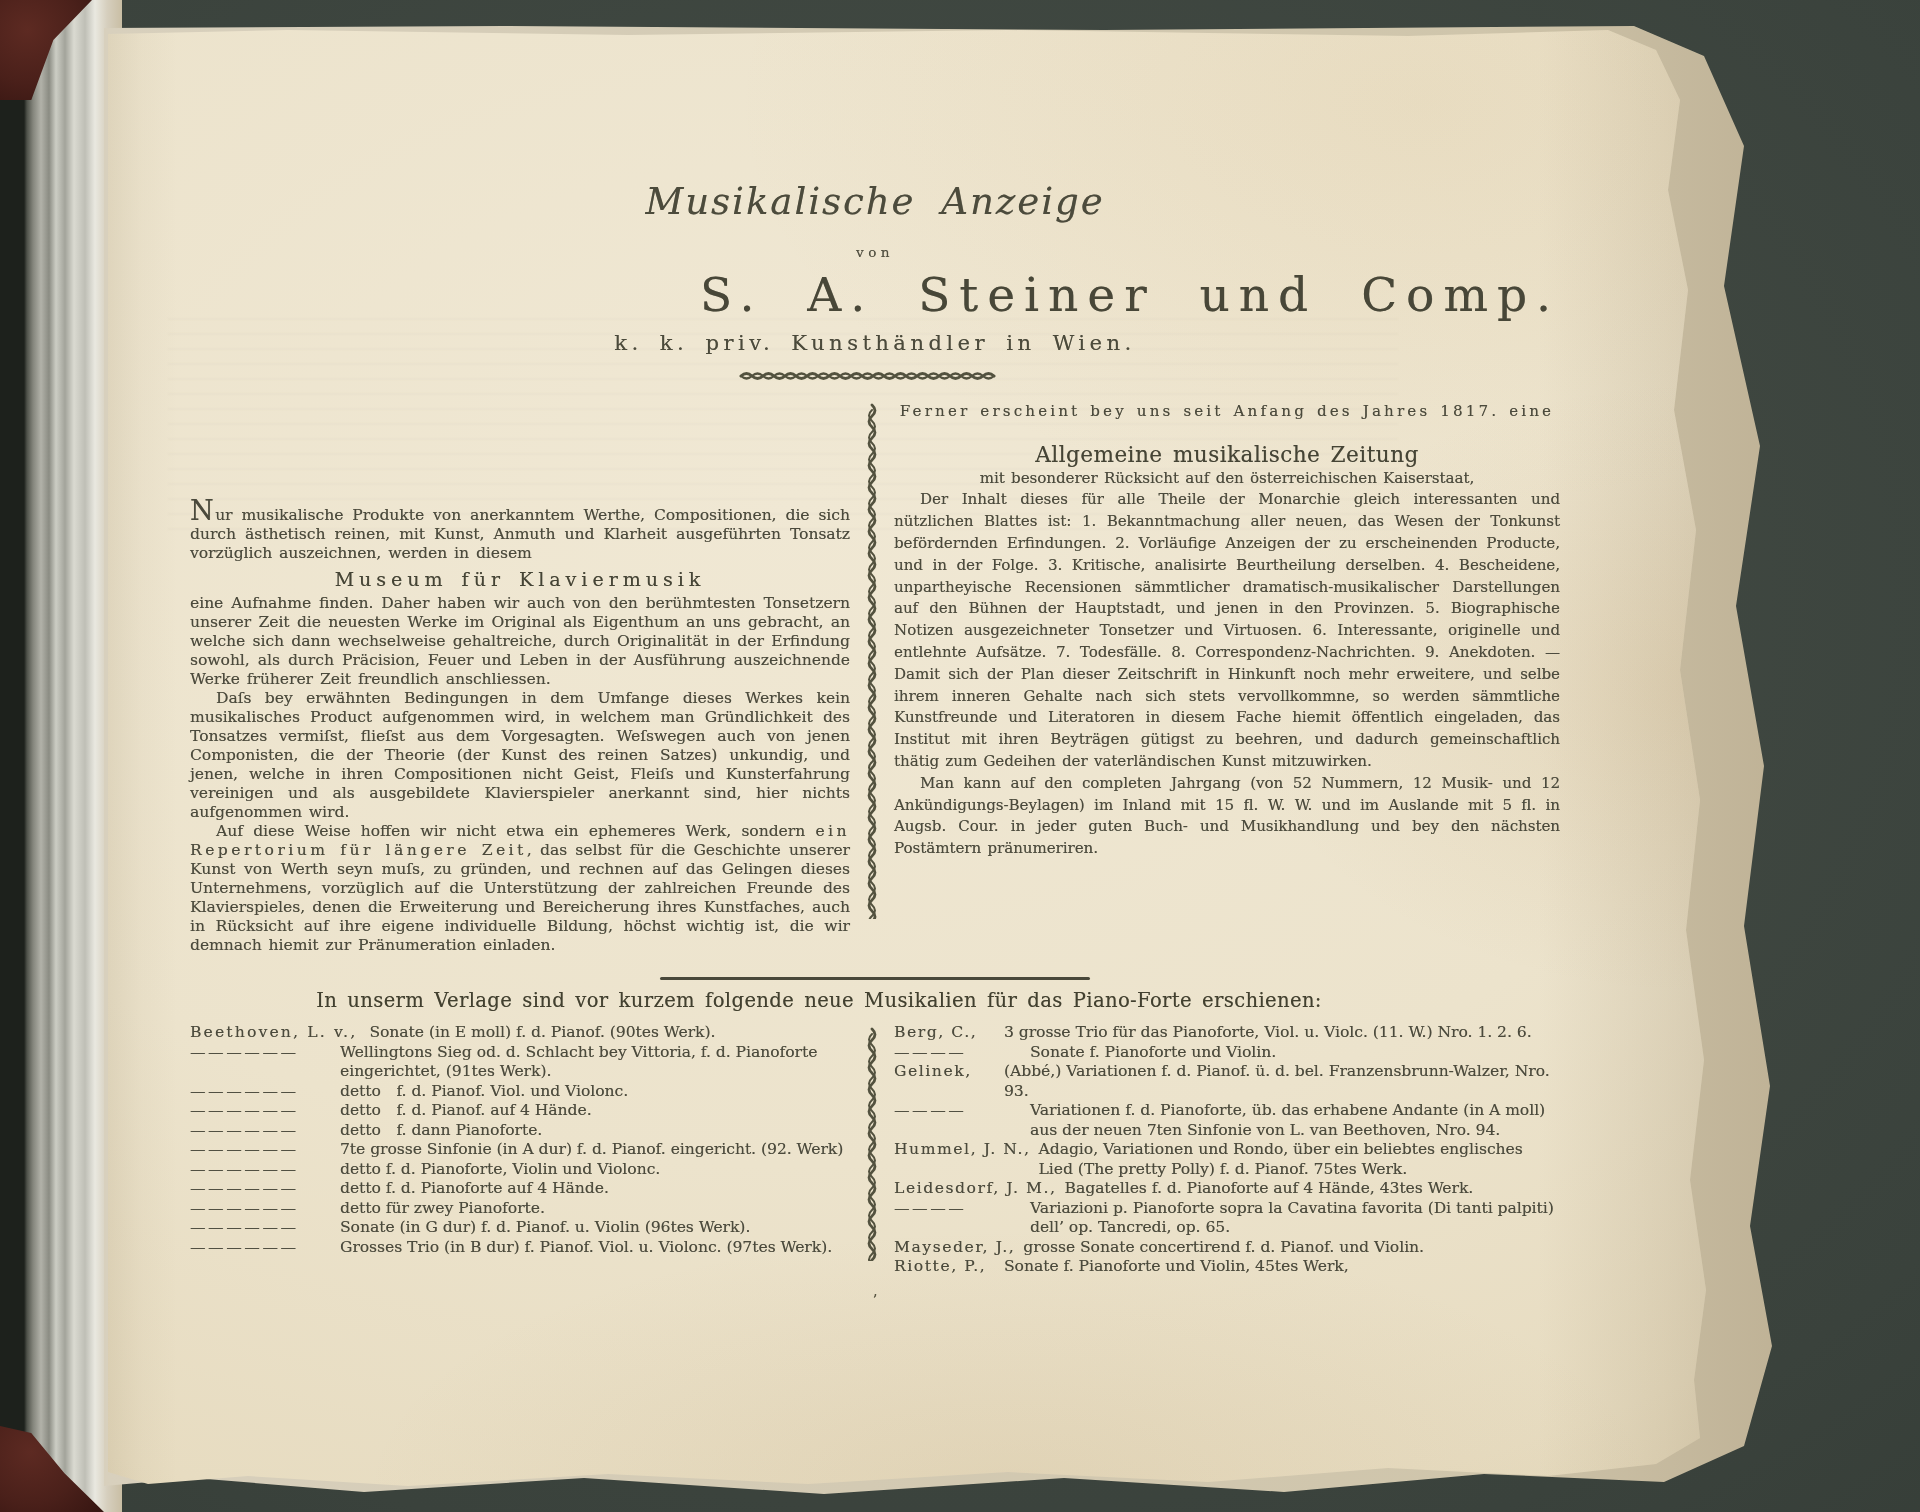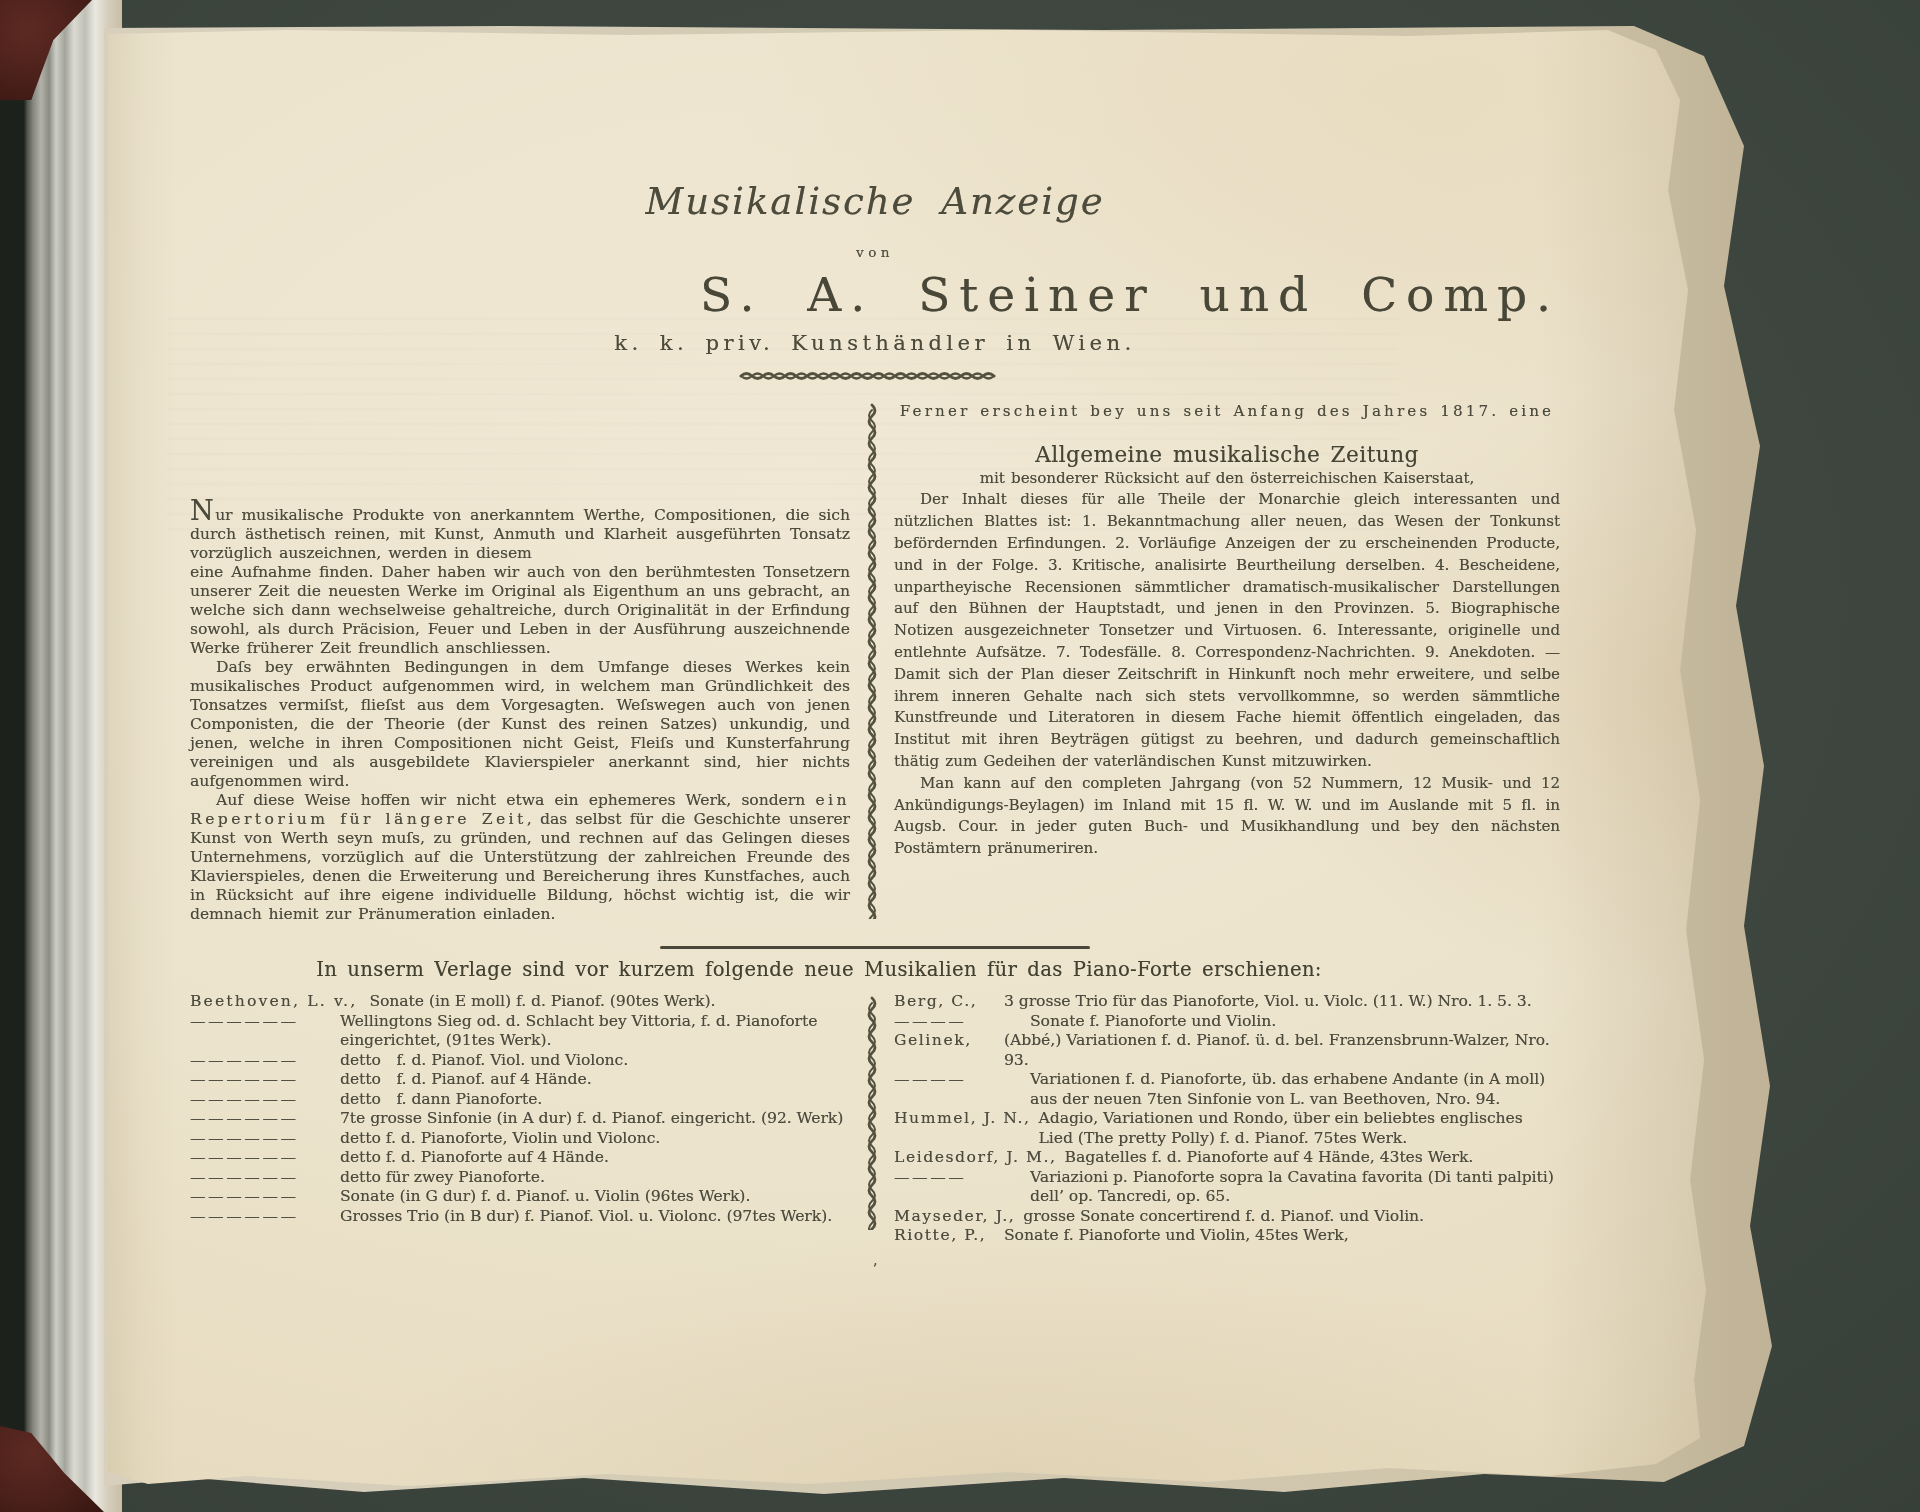--- a/index.html
+++ b/index.html
@@ -134,20 +134,21 @@
             <path stroke-width="3" d="M2 7 q5.5 -5 11 0 t11 0 t11 0 t11 0 t11 0 t11 0 t11 0 t11 0 t11 0 t11 0 t11 0 t11 0 t11 0 t11 0 t11 0 t11 0 t11 0 t11 0 t11 0 t11 0 t11 0 t11 0 t11 0"></path>
             <path stroke-width="2.2" d="M2 7 q5.5 5 11 0 t11 0 t11 0 t11 0 t11 0 t11 0 t11 0 t11 0 t11 0 t11 0 t11 0 t11 0 t11 0 t11 0 t11 0 t11 0 t11 0 t11 0 t11 0 t11 0 t11 0 t11 0 t11 0"></path>
           </svg>
         </div>
       </div>
 
       <div class="columns">
 
         <div class="col-left">
           <p class="lede">Nur musikalische Produkte von anerkanntem Werthe, Compositionen, die sich durch ästhetisch reinen, mit Kunst, Anmuth und Klarheit ausgeführten Tonsatz vorzüglich auszeichnen, werden in diesem</p>
+          <h3 class="museum-heading">Museum für Klaviermusik</h3>
           <p>eine Aufnahme finden. Daher haben wir auch von den berühmtesten Tonsetzern unserer Zeit die neuesten Werke im Original als Eigenthum an uns gebracht, an welche sich dann wechselweise gehaltreiche, durch Originalität in der Erfindung sowohl, als durch Präcision, Feuer und Leben in der Ausführung auszeichnende Werke früherer Zeit freundlich anschliessen.</p>
           <p class="ind">Daſs bey erwähnten Bedingungen in dem Umfange dieses Werkes kein musikalisches Product aufgenommen wird, in welchem man Gründlichkeit des Tonsatzes vermiſst, flieſst aus dem Vorgesagten. Weſswegen auch von jenen Componisten, die der Theorie (der Kunst des reinen Satzes) unkundig, und jenen, welche in ihren Compositionen nicht Geist, Fleiſs und Kunsterfahrung vereinigen und als ausgebildete Klavierspieler anerkannt sind, hier nichts aufgenommen wird.</p>
           <p class="ind"><span>Auf diese Weise hoffen wir nicht etwa ein ephemeres Werk, sondern </span><span class="emph-spaced">ein Repertorium für längere Zeit</span><span>, das selbst für die Geschichte unserer Kunst von Werth seyn muſs, zu gründen, und rechnen auf das Gelingen dieses Unternehmens, vorzüglich auf die Unterstützung der zahlreichen Freunde des Klavierspieles, denen die Erweiterung und Bereicherung ihres Kunstfaches, auch in Rücksicht auf ihre eigene individuelle Bildung, höchst wichtig ist, die wir demnach hiemit zur Pränumeration einladen.</span></p>
         </div>
 
         <div class="divider">
           <div class="clip">
             <svg class="squig" width="14" height="572" viewBox="0 0 14 572">
               <path stroke-width="2.8" d="M7 2 q6 5.5 0 11 t0 11 t0 11 t0 11 t0 11 t0 11 t0 11 t0 11 t0 11 t0 11 t0 11 t0 11 t0 11 t0 11 t0 11 t0 11 t0 11 t0 11 t0 11 t0 11 t0 11 t0 11 t0 11 t0 11 t0 11 t0 11 t0 11 t0 11 t0 11 t0 11 t0 11 t0 11 t0 11 t0 11 t0 11 t0 11 t0 11 t0 11 t0 11 t0 11 t0 11 t0 11 t0 11 t0 11 t0 11 t0 11 t0 11 t0 11 t0 11 t0 11"></path>
               <path stroke-width="2" d="M7 7 q-6 5.5 0 11 t0 11 t0 11 t0 11 t0 11 t0 11 t0 11 t0 11 t0 11 t0 11 t0 11 t0 11 t0 11 t0 11 t0 11 t0 11 t0 11 t0 11 t0 11 t0 11 t0 11 t0 11 t0 11 t0 11 t0 11 t0 11 t0 11 t0 11 t0 11 t0 11 t0 11 t0 11 t0 11 t0 11 t0 11 t0 11 t0 11 t0 11 t0 11 t0 11 t0 11 t0 11 t0 11 t0 11 t0 11 t0 11 t0 11 t0 11"></path>
@@ -221,21 +222,21 @@
             <svg class="squig" width="14" height="572" viewBox="0 0 14 572">
               <path stroke-width="2.8" d="M7 2 q6 5.5 0 11 t0 11 t0 11 t0 11 t0 11 t0 11 t0 11 t0 11 t0 11 t0 11 t0 11 t0 11 t0 11 t0 11 t0 11 t0 11 t0 11 t0 11 t0 11 t0 11 t0 11 t0 11 t0 11 t0 11"></path>
               <path stroke-width="2" d="M7 7 q-6 5.5 0 11 t0 11 t0 11 t0 11 t0 11 t0 11 t0 11 t0 11 t0 11 t0 11 t0 11 t0 11 t0 11 t0 11 t0 11 t0 11 t0 11 t0 11 t0 11 t0 11 t0 11 t0 11 t0 11"></path>
             </svg>
           </div>
         </div>
 
         <div class="list list-right">
           <div class="cat-row">
               <span class="lbl">Berg, C.,</span>
-              <span class="txt">3 grosse Trio für das Pianoforte, Viol. u. Violc. (11. W.) Nro. 1. 5. 3.</span>
+              <span class="txt">3 grosse Trio für das Pianoforte, Viol. u. Violc. (11. W.) Nro. 1. 2. 6.</span>
             </div>
           <div class="cat-row cont">
               <span class="lbl dash">————</span>
               <span class="txt">Sonate f. Pianoforte und Violin.</span>
             </div>
           <div class="cat-row">
               <span class="lbl">Gelinek,</span>
               <span class="txt">(Abbé,) Variationen f. d. Pianof. ü. d. bel. Franzensbrunn-Walzer, Nro. 93.</span>
             </div>
           <div class="cat-row cont">

